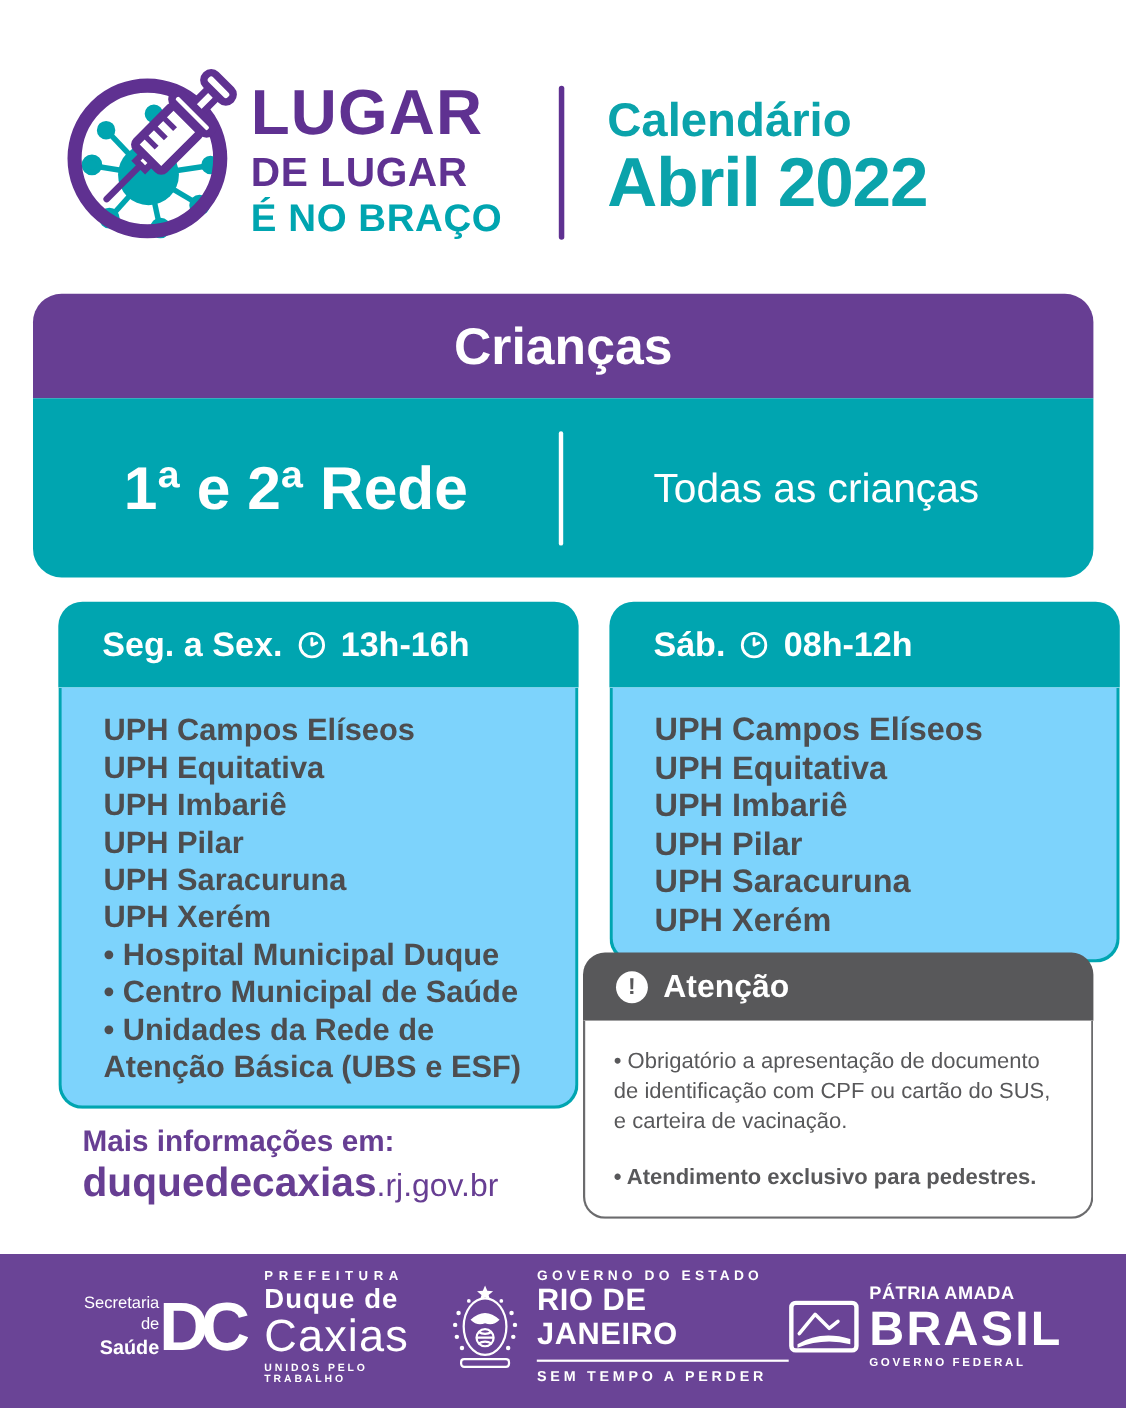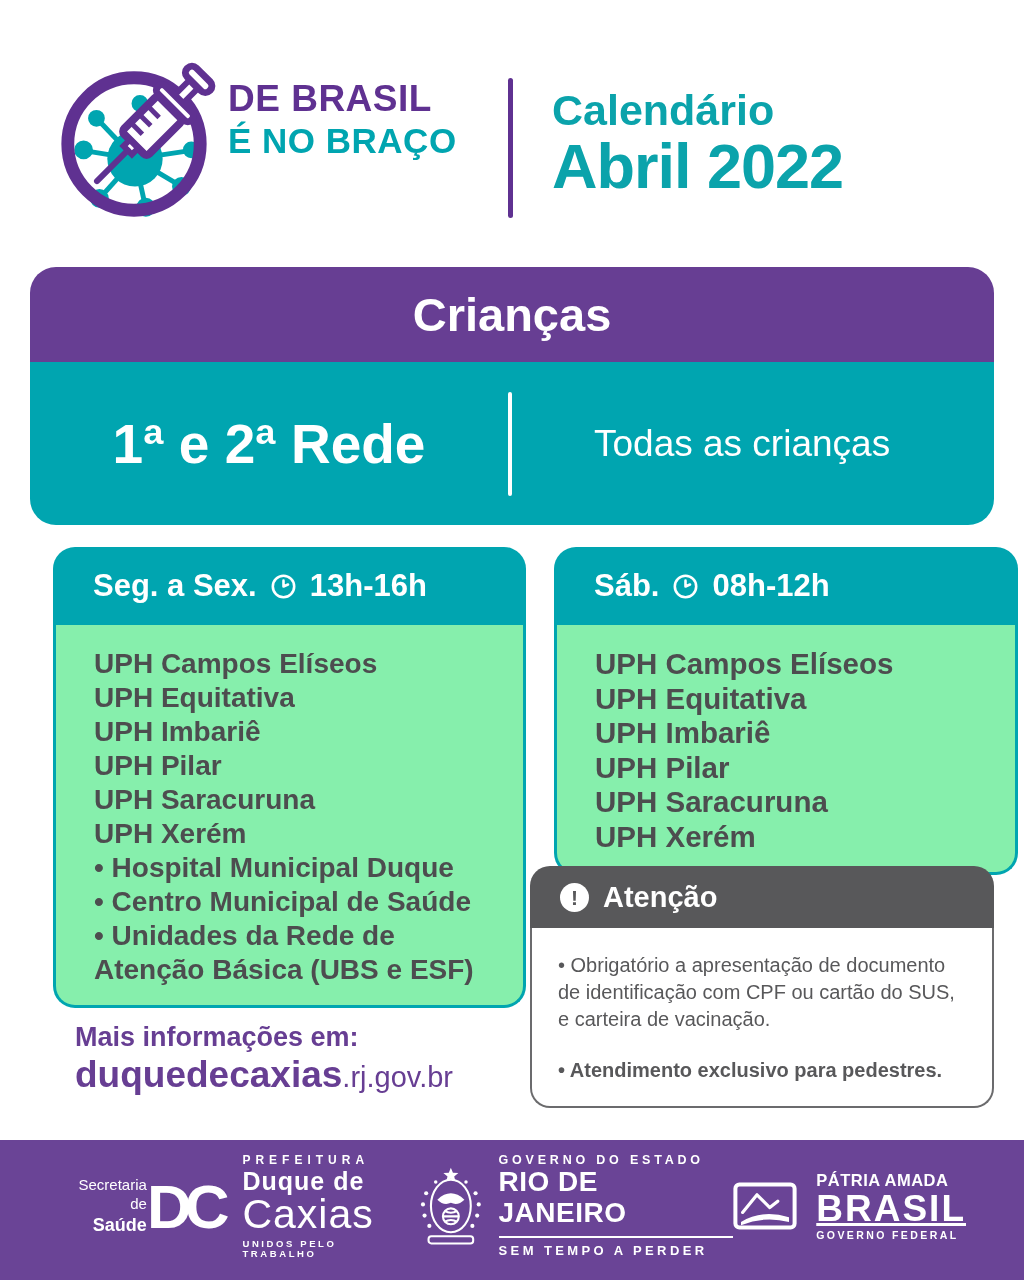--- a/index.html
+++ b/index.html
@@ -42,21 +42,21 @@
   .card { position:absolute; }
   .card-weekdays { left:53px; top:547px; width:473px; }
   .card-saturday { left:530px; top:547px; width:464px;padding-left:24px; }
   .card-header {
     height:78px; background:#00a5b0; border-radius:22px 22px 0 0;
     display:flex; align-items:center; padding-left:40px; gap:13px;
     color:#fff; font-size:31px; font-weight:700;
   }
   .clock { width:27px; height:27px; flex:0 0 auto; }
   .card-body {
-    background:#86efac; border:3px solid #00a5b0; border-top:0;
+    background:#7dd3fc; border:3px solid #00a5b0; border-top:0;
     border-radius:0 0 22px 22px; color:#4d4d4f; font-weight:700;
   }
   .card-weekdays .card-body { padding:22px 14px 18px 38px; font-size:28px; line-height:34px; }
   .card-saturday .card-body { padding:22px 14px 18px 38px; font-size:29.5px; line-height:34.5px; }
 
   
   .attention { position:absolute; left:530px; top:866px; width:464px; }
   .attention-header {
     height:62px; background:#58585a; border-radius:20px 20px 0 0;
     display:flex; align-items:center; padding-left:30px; gap:14px;
@@ -97,25 +97,25 @@
   .city-pref { font-size:12px; font-weight:700; letter-spacing:5px; }
   .city-l1 { font-size:25px; font-weight:700; margin-top:3px; letter-spacing:1px; }
   .city-l2 { font-size:41px; font-weight:400; letter-spacing:1px; }
   .city-tag { font-size:9.5px; font-weight:700; letter-spacing:2.6px; margin-top:4px; }
   .state-group { display:flex; align-items:center; gap:12px; }
   .crest { width:72px; height:86px; }
   .state-block { line-height:1.1; }
   .state-l1 { font-size:12.5px; font-weight:700; letter-spacing:3.8px; }
   .state-l2 { font-size:28px; font-weight:700; letter-spacing:0.5px; padding-bottom:7px; border-bottom:2px solid #fff; }
   .state-tag { font-size:13px; font-weight:700; letter-spacing:3.4px; margin-top:6px; }
-  .federal-group { display:flex; align-items:center; gap:19px; }
+  .federal-group { display:flex; align-items:center; gap:9px; }
   .flag { width:64px; height:48px; }
   .fed-block { line-height:1; }
   .fed-l1 { font-size:16.5px; font-weight:700; letter-spacing:0.5px; }
-  .fed-l2 { font-size:37px; font-weight:700; letter-spacing:2px; margin-top:2px;text-decoration:underline; }
+  .fed-l2 { font-size:44px; font-weight:700; letter-spacing:2px; margin-top:2px; }
   .fed-tag { font-size:10.5px; font-weight:700; letter-spacing:2.4px; margin-top:3px; }
 </style>
 </head>
 <body>
 
 <div class="page">
 
   <svg class="logo-icon" viewBox="0 0 170 170">
 
     <g stroke="#00a5b0" stroke-width="5" fill="#00a5b0">
@@ -147,21 +147,22 @@
       <rect x="67" y="33" width="36" height="52" rx="4" fill="#fff" stroke="#5f3191" stroke-width="8"></rect>
       <line x1="67" y1="48" x2="84" y2="48" stroke="#5f3191" stroke-width="5"></line>
       <line x1="67" y1="60" x2="84" y2="60" stroke="#5f3191" stroke-width="5"></line>
       <line x1="67" y1="72" x2="84" y2="72" stroke="#5f3191" stroke-width="5"></line>
       <rect x="79" y="85" width="12" height="9" fill="#fff" stroke="#5f3191" stroke-width="6"></rect>
       <line x1="85" y1="94" x2="85" y2="138" stroke="#5f3191" stroke-width="6" stroke-linecap="round"></line>
     </g>
   </svg>
 
   <div class="logo-text">
-    <div class="logo-l2">DE BRASIL</div>
+    <div class="logo-l1">LUGAR</div>
+    <div class="logo-l2">DE LUGAR</div>
     <div class="logo-l3">É NO BRAÇO</div>
   </div>
 
   <div class="header-divider"></div>
 
   <div class="calendar-text">
     <div class="cal-l1">Calendário</div>
     <div class="cal-l2">Abril 2022</div>
   </div>
 

